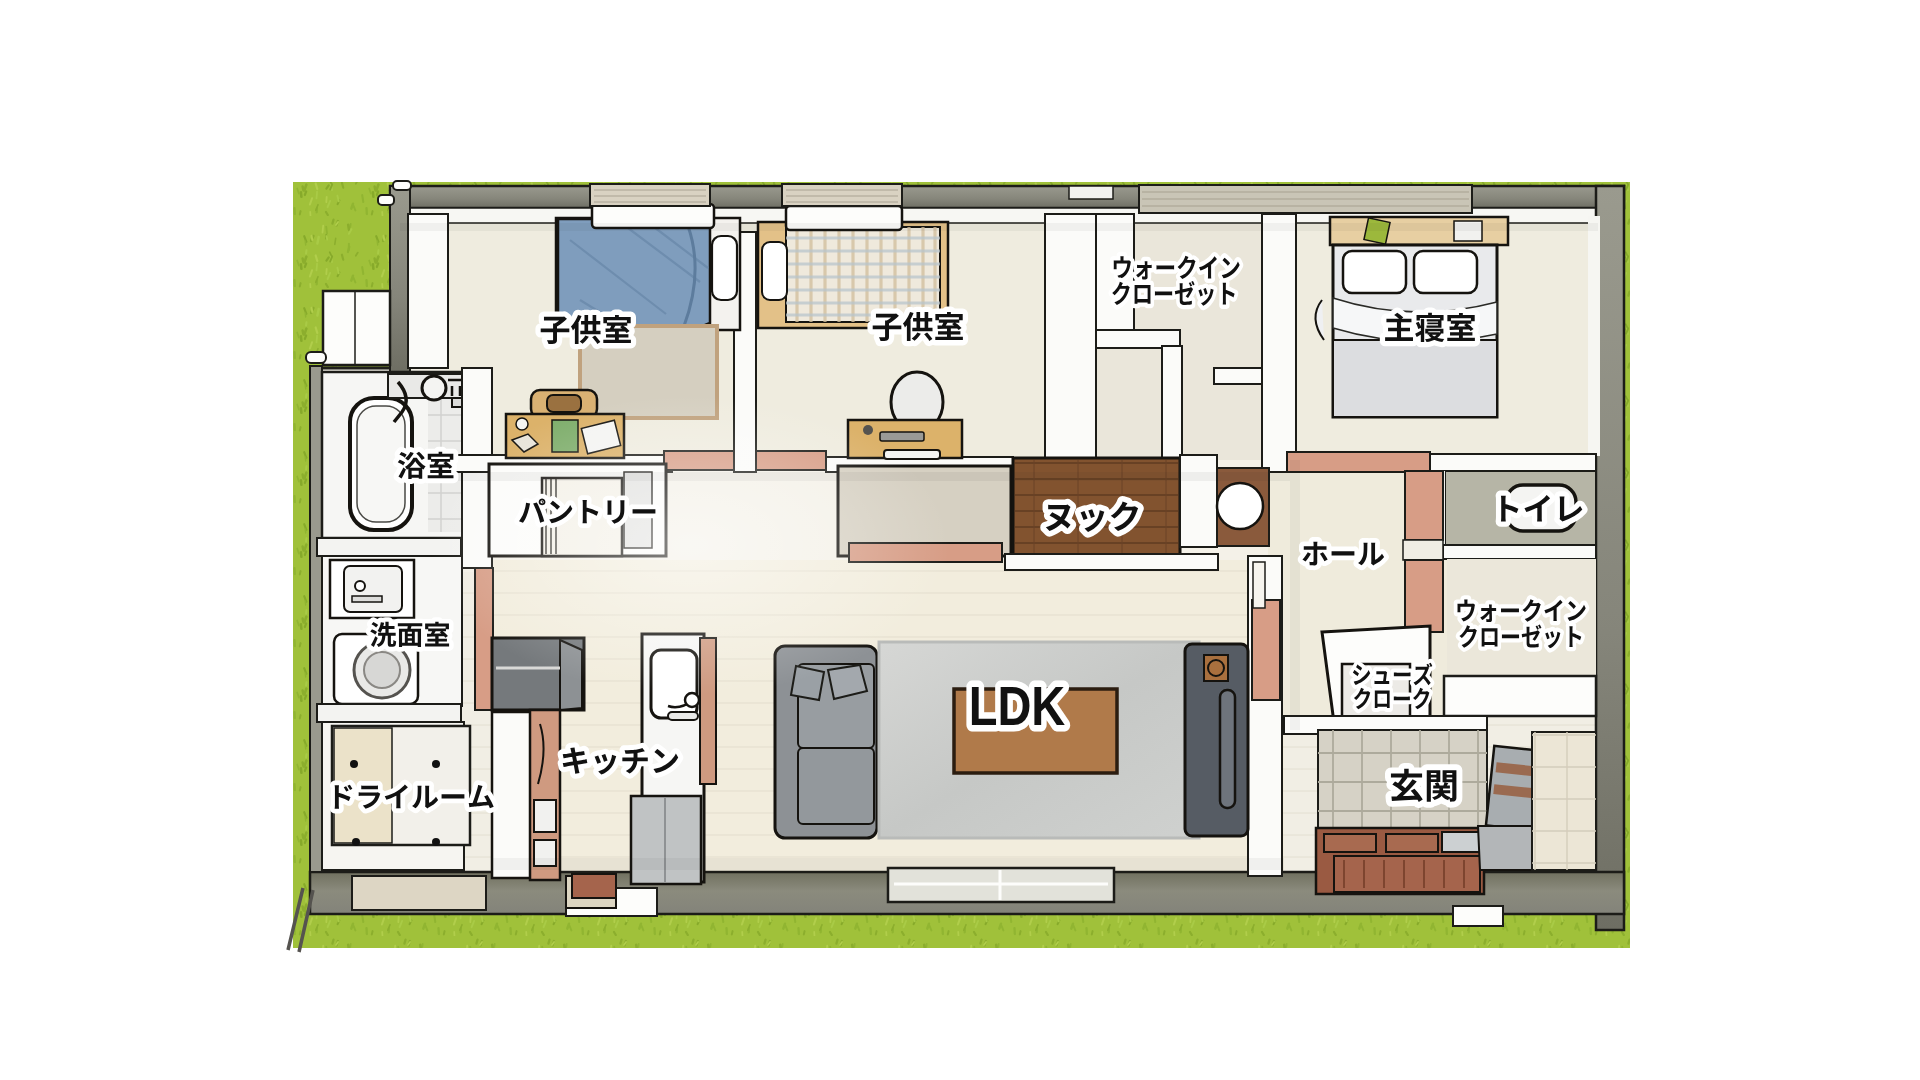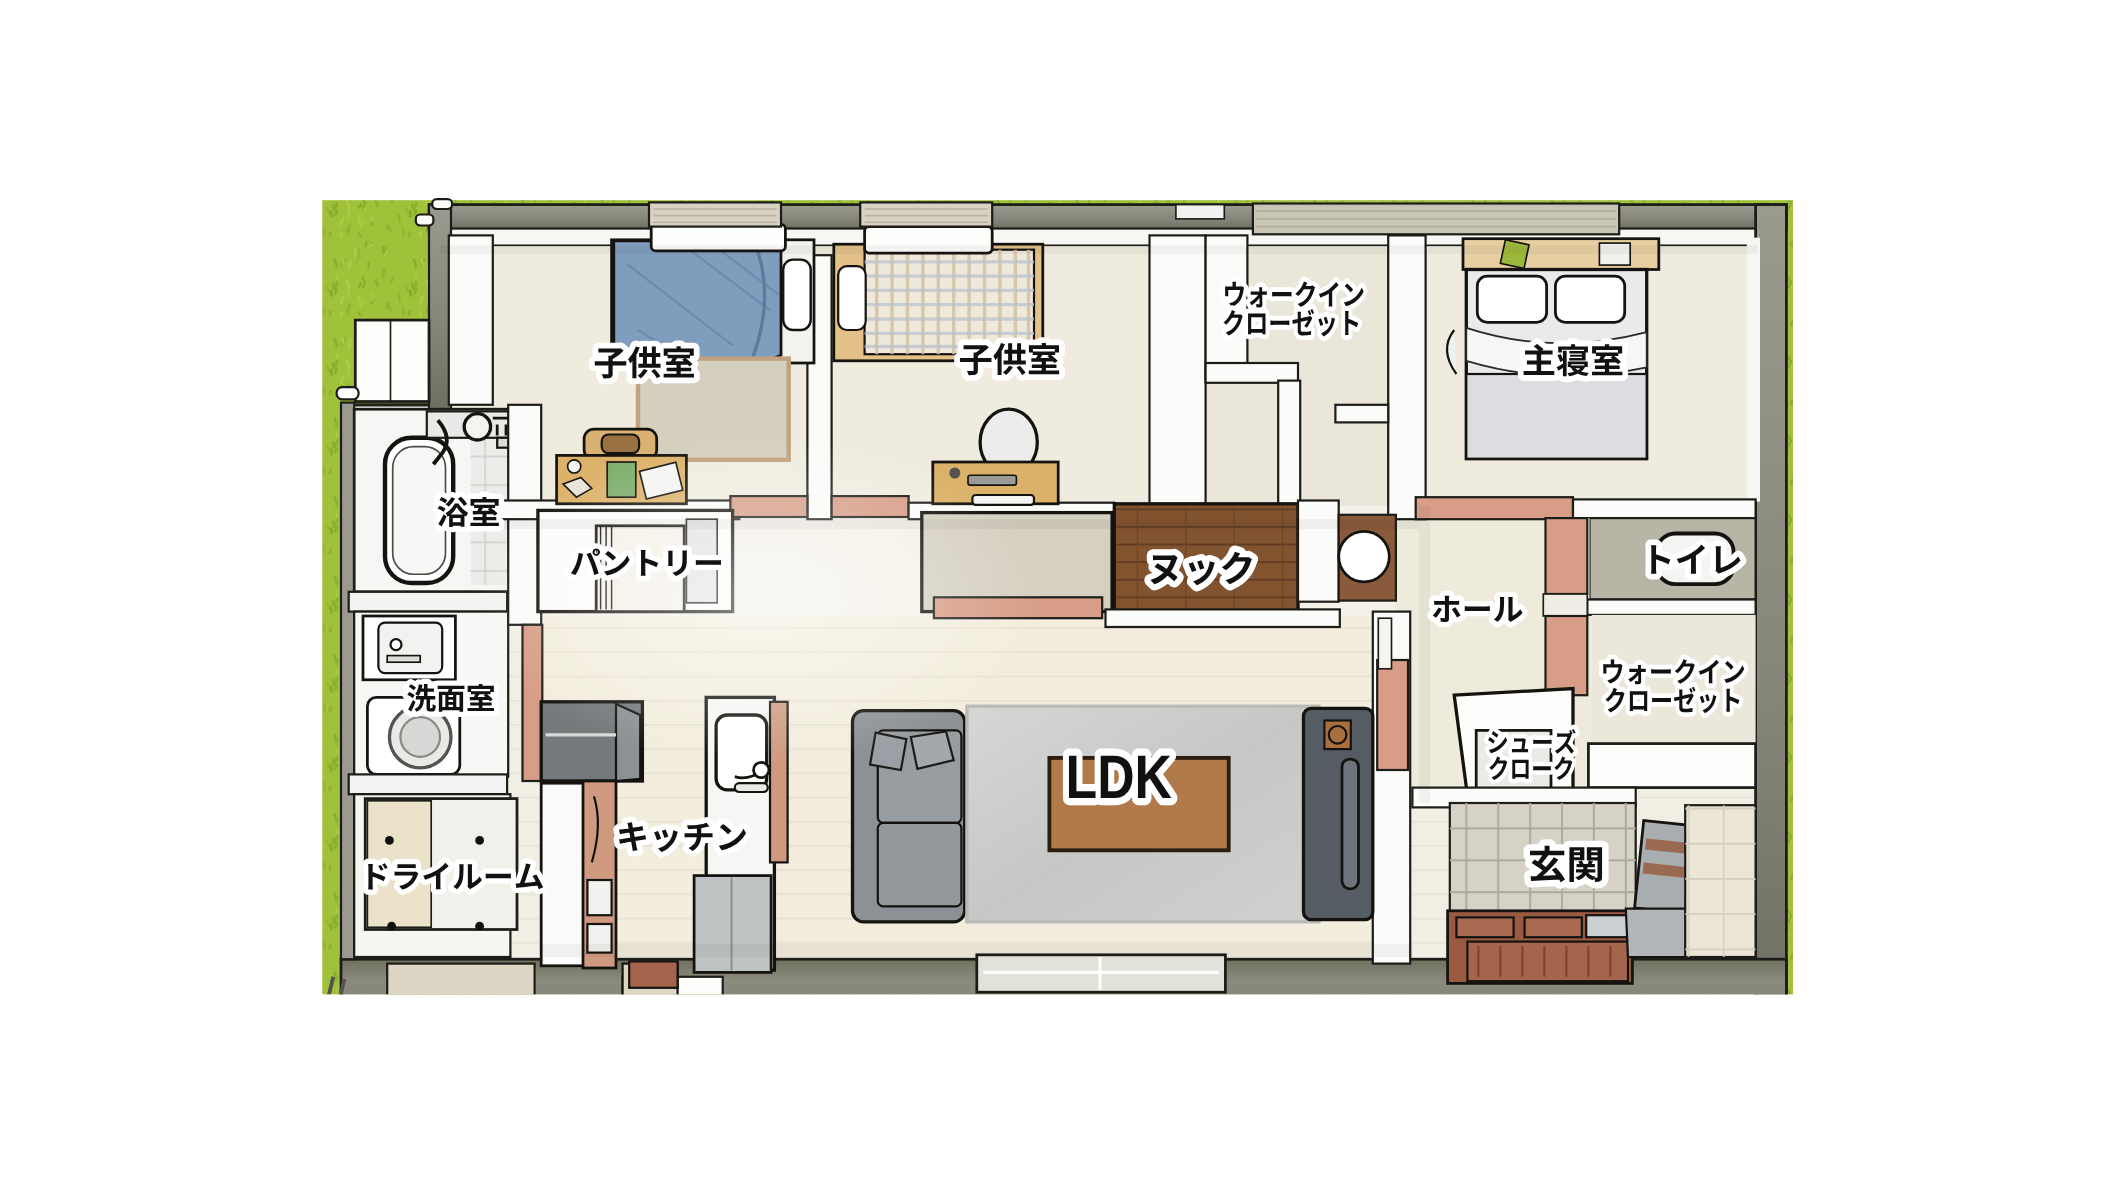--- a/index.html
+++ b/index.html
@@ -1,16 +1,16 @@
 <!DOCTYPE html>
 <html><head>
 <meta charset="utf-8">
 <style>
   html,body{margin:0;padding:0;background:#ffffff;}
-  .wrap{width:1920px;height:904px;position:relative;overflow:hidden;background:#fff;}
+  .wrap{width:1920px;height:1080px;position:relative;overflow:hidden;background:#fff;}
   text{font-family:"Liberation Sans",sans-serif;font-weight:bold;fill:#111;stroke:#ffffff;paint-order:stroke;stroke-linejoin:round;}
 </style>
 </head>
 <body>
 
 <div class="wrap">
 <svg width="1920" height="1080" viewBox="0 0 1920 1080" xmlns="http://www.w3.org/2000/svg">
 <defs>
   <filter id="grasstex" x="0" y="0" width="100%" height="100%">
     <feTurbulence type="fractalNoise" baseFrequency="0.09 0.13" numOctaves="3" seed="11" result="n"></feTurbulence>

